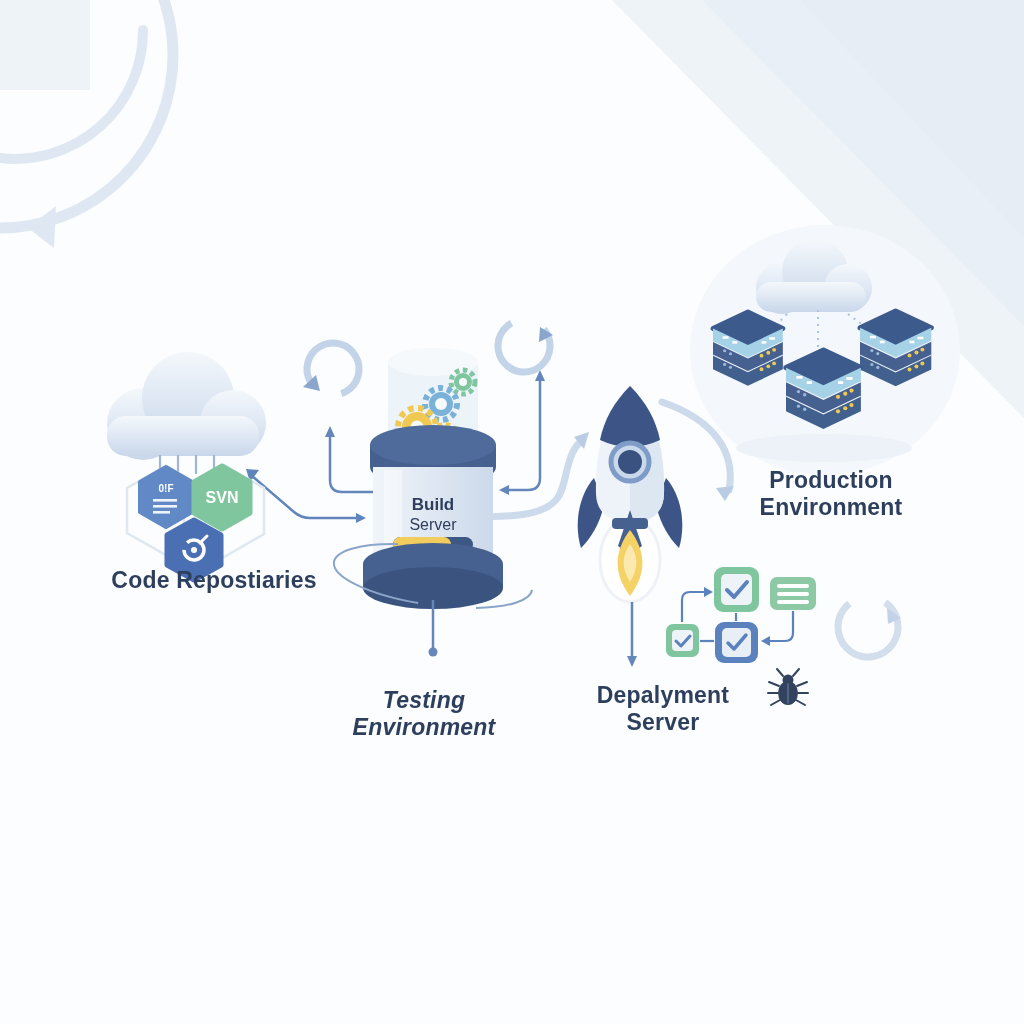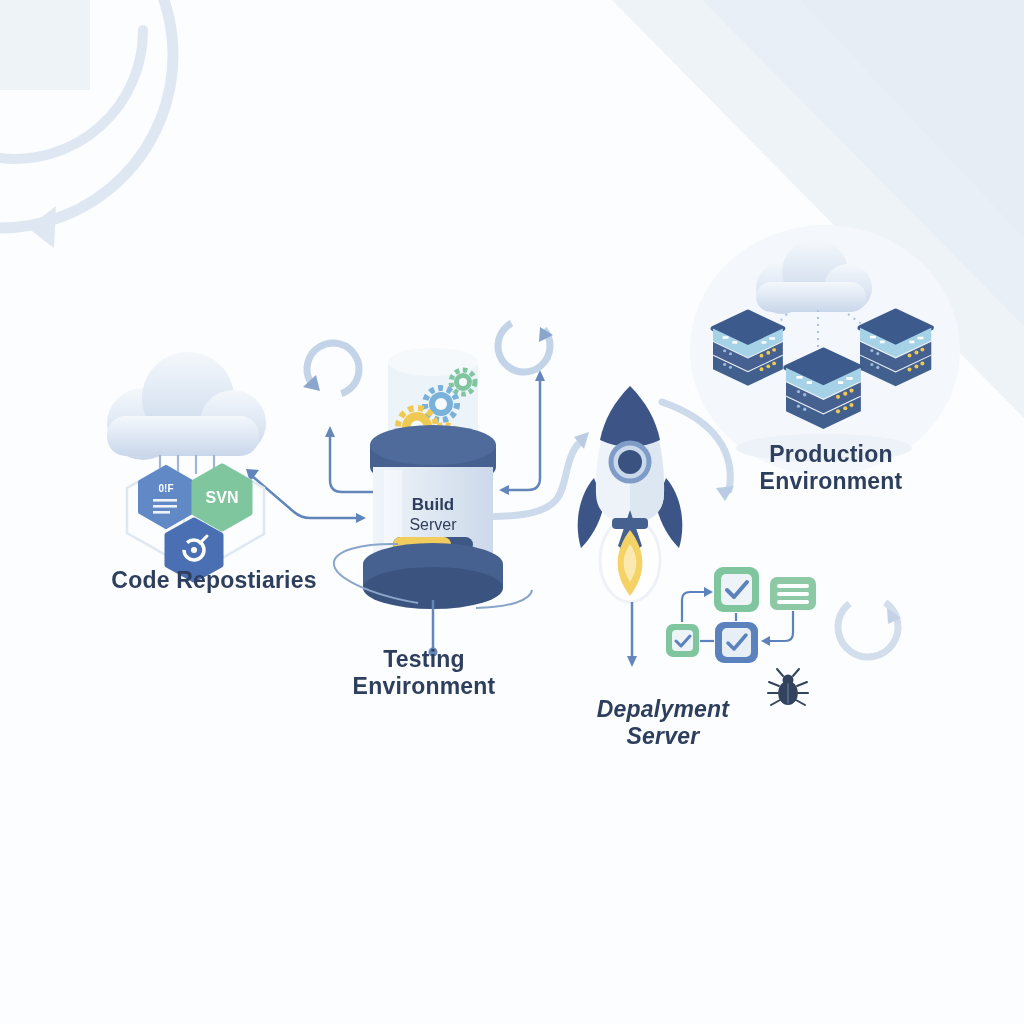--- a/index.html
+++ b/index.html
@@ -297,28 +297,28 @@
     <circle cx="788" cy="680" r="5.5" fill="#33435e" stroke="none"></circle>
     <ellipse cx="788" cy="693" rx="10" ry="12" fill="#33435e" stroke="none"></ellipse>
     <line x1="788" y1="684" x2="788" y2="703" stroke="#5b7095" stroke-width="1.5"></line>
   </g>
 </svg>
 
 <div class="lbl" style="left:214px;top:567px;">
   <span>Code Repostiaries</span>
 </div>
 
-<div class="lbl" style="left:424px;top:646px;">
+<div class="lbl" style="left:424px;top:687px;font-style:italic;">
   <div>Testing</div>
   <div>Environment</div>
 </div>
 
-<div class="lbl" style="left:663px;top:696px;font-style:italic;">
+<div class="lbl" style="left:663px;top:682px;">
   <div>Depalyment</div>
   <div>Server</div>
 </div>
 
-<div class="lbl" style="left:831px;top:441px;">
+<div class="lbl" style="left:831px;top:467px;">
   <div>Production</div>
   <div>Environment</div>
 </div>
 
 </div>
 
 </body></html>

